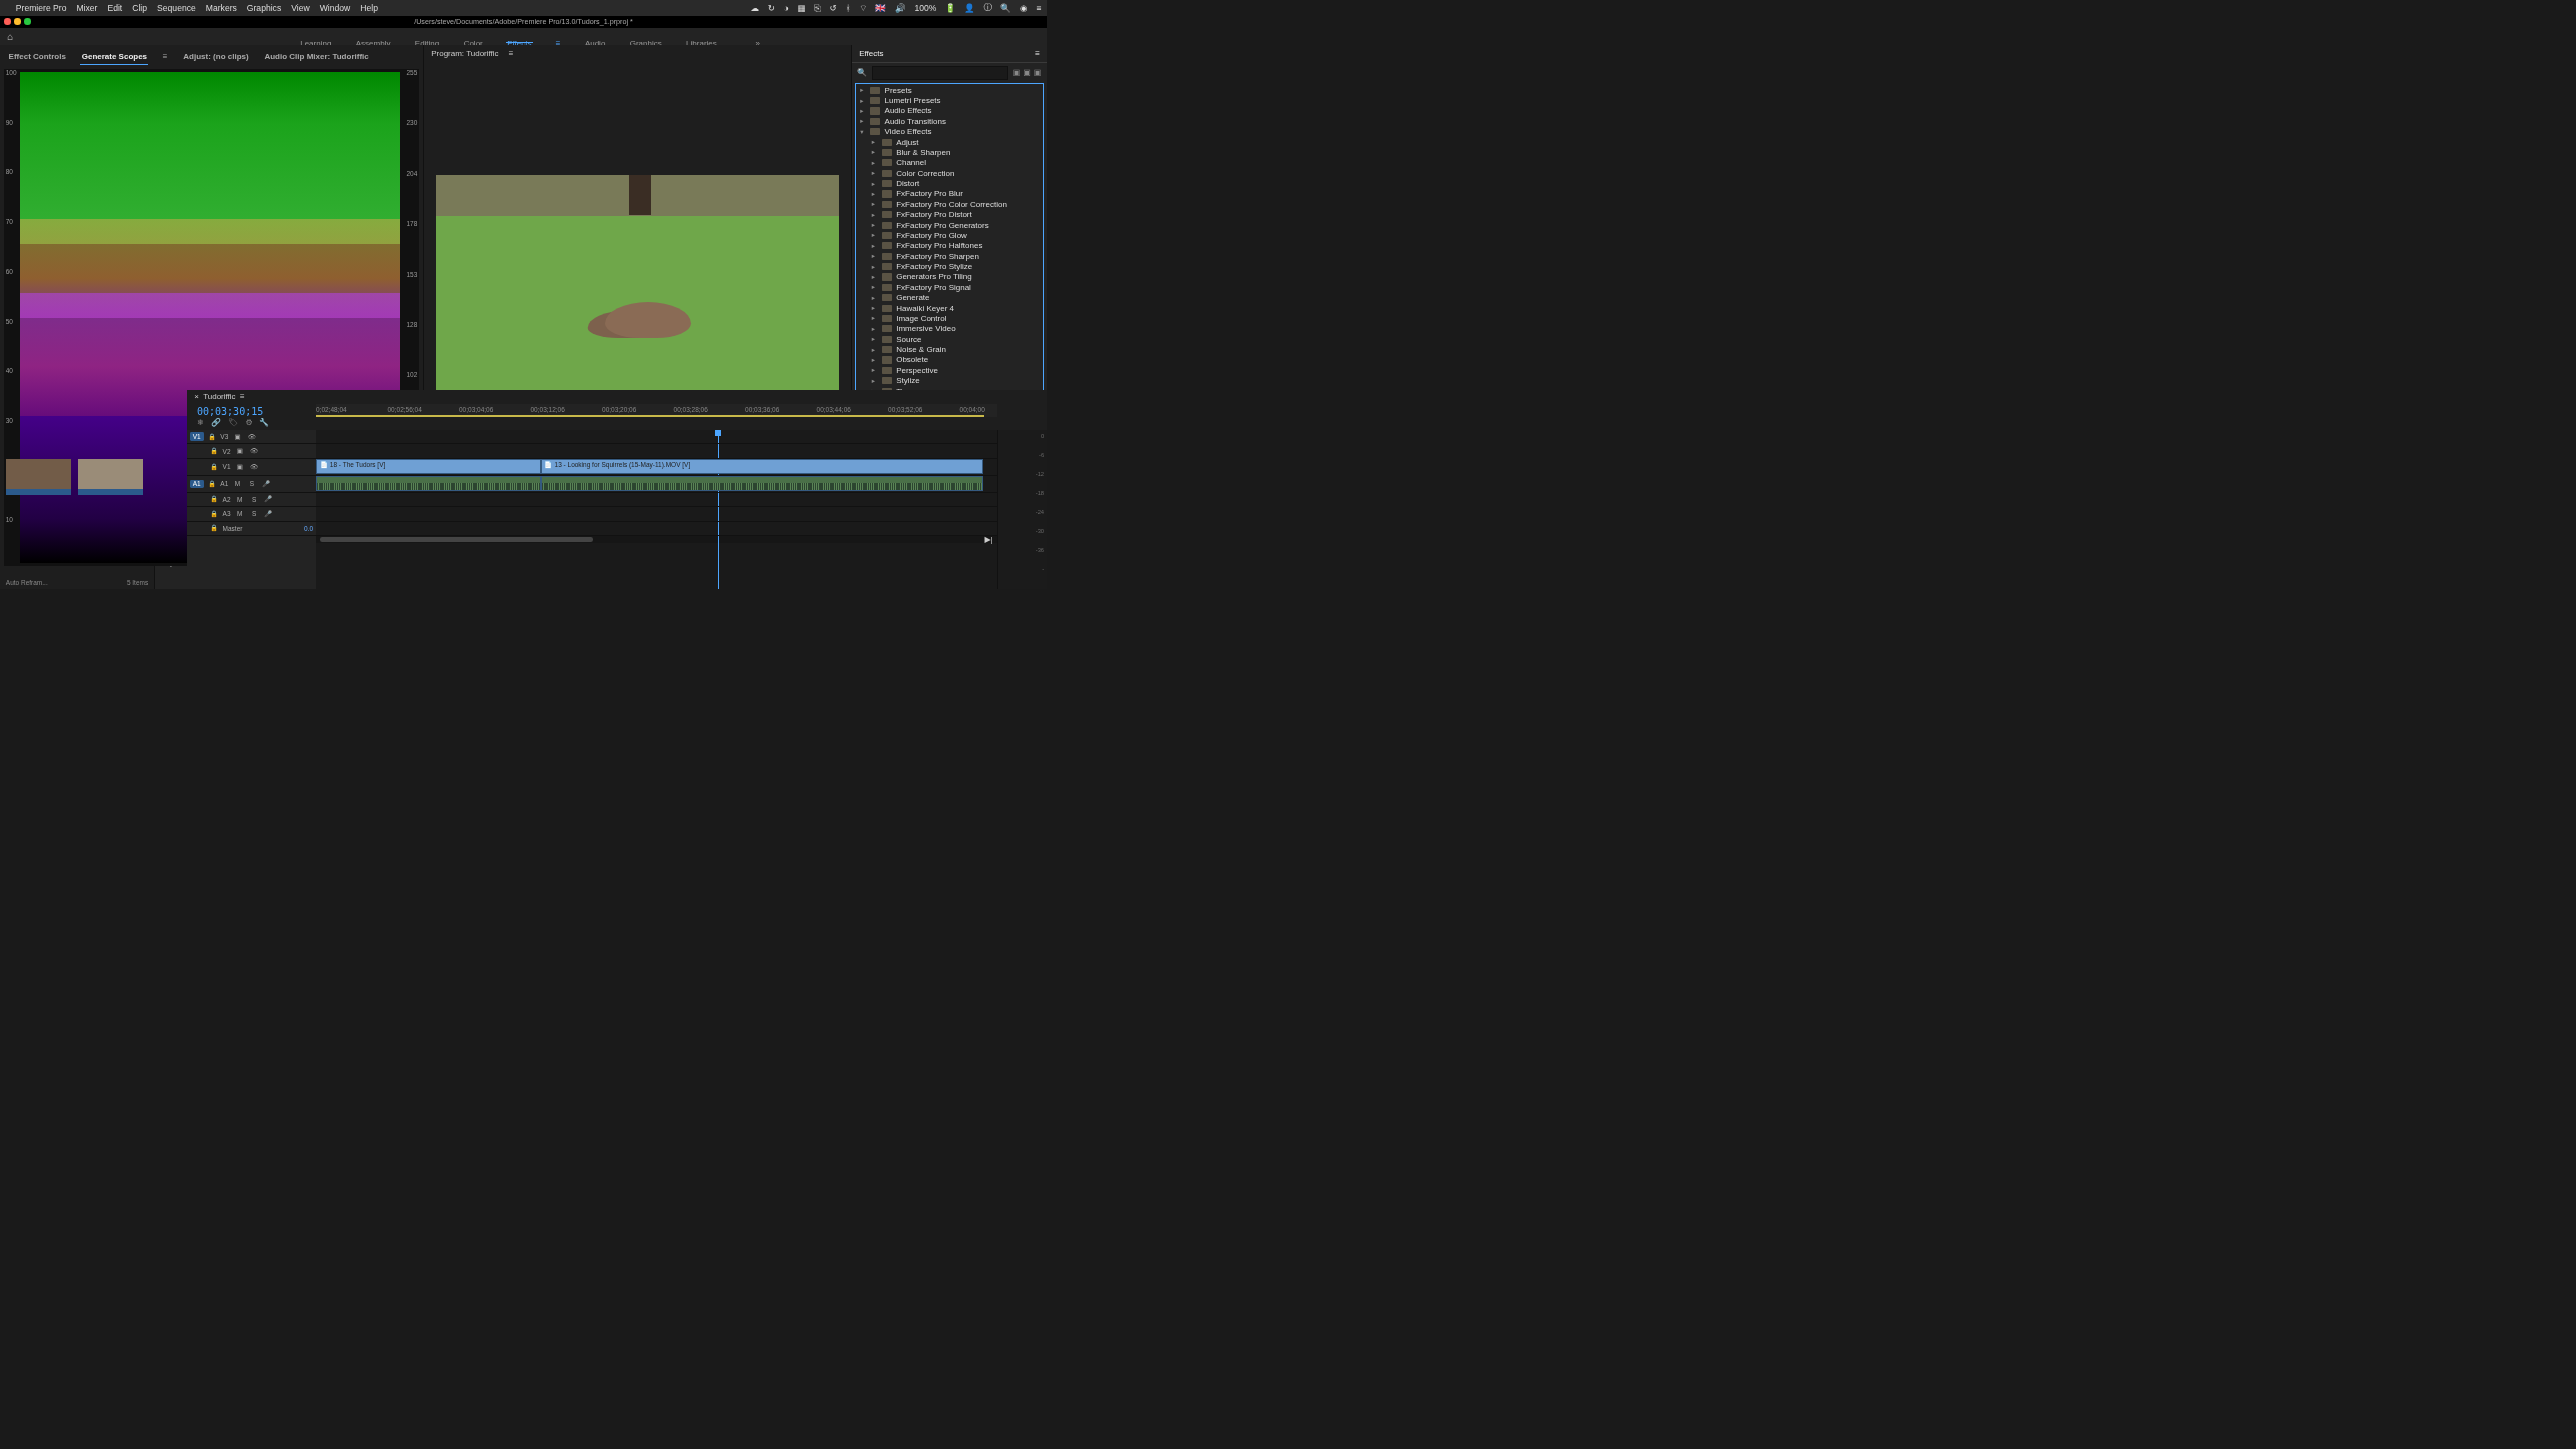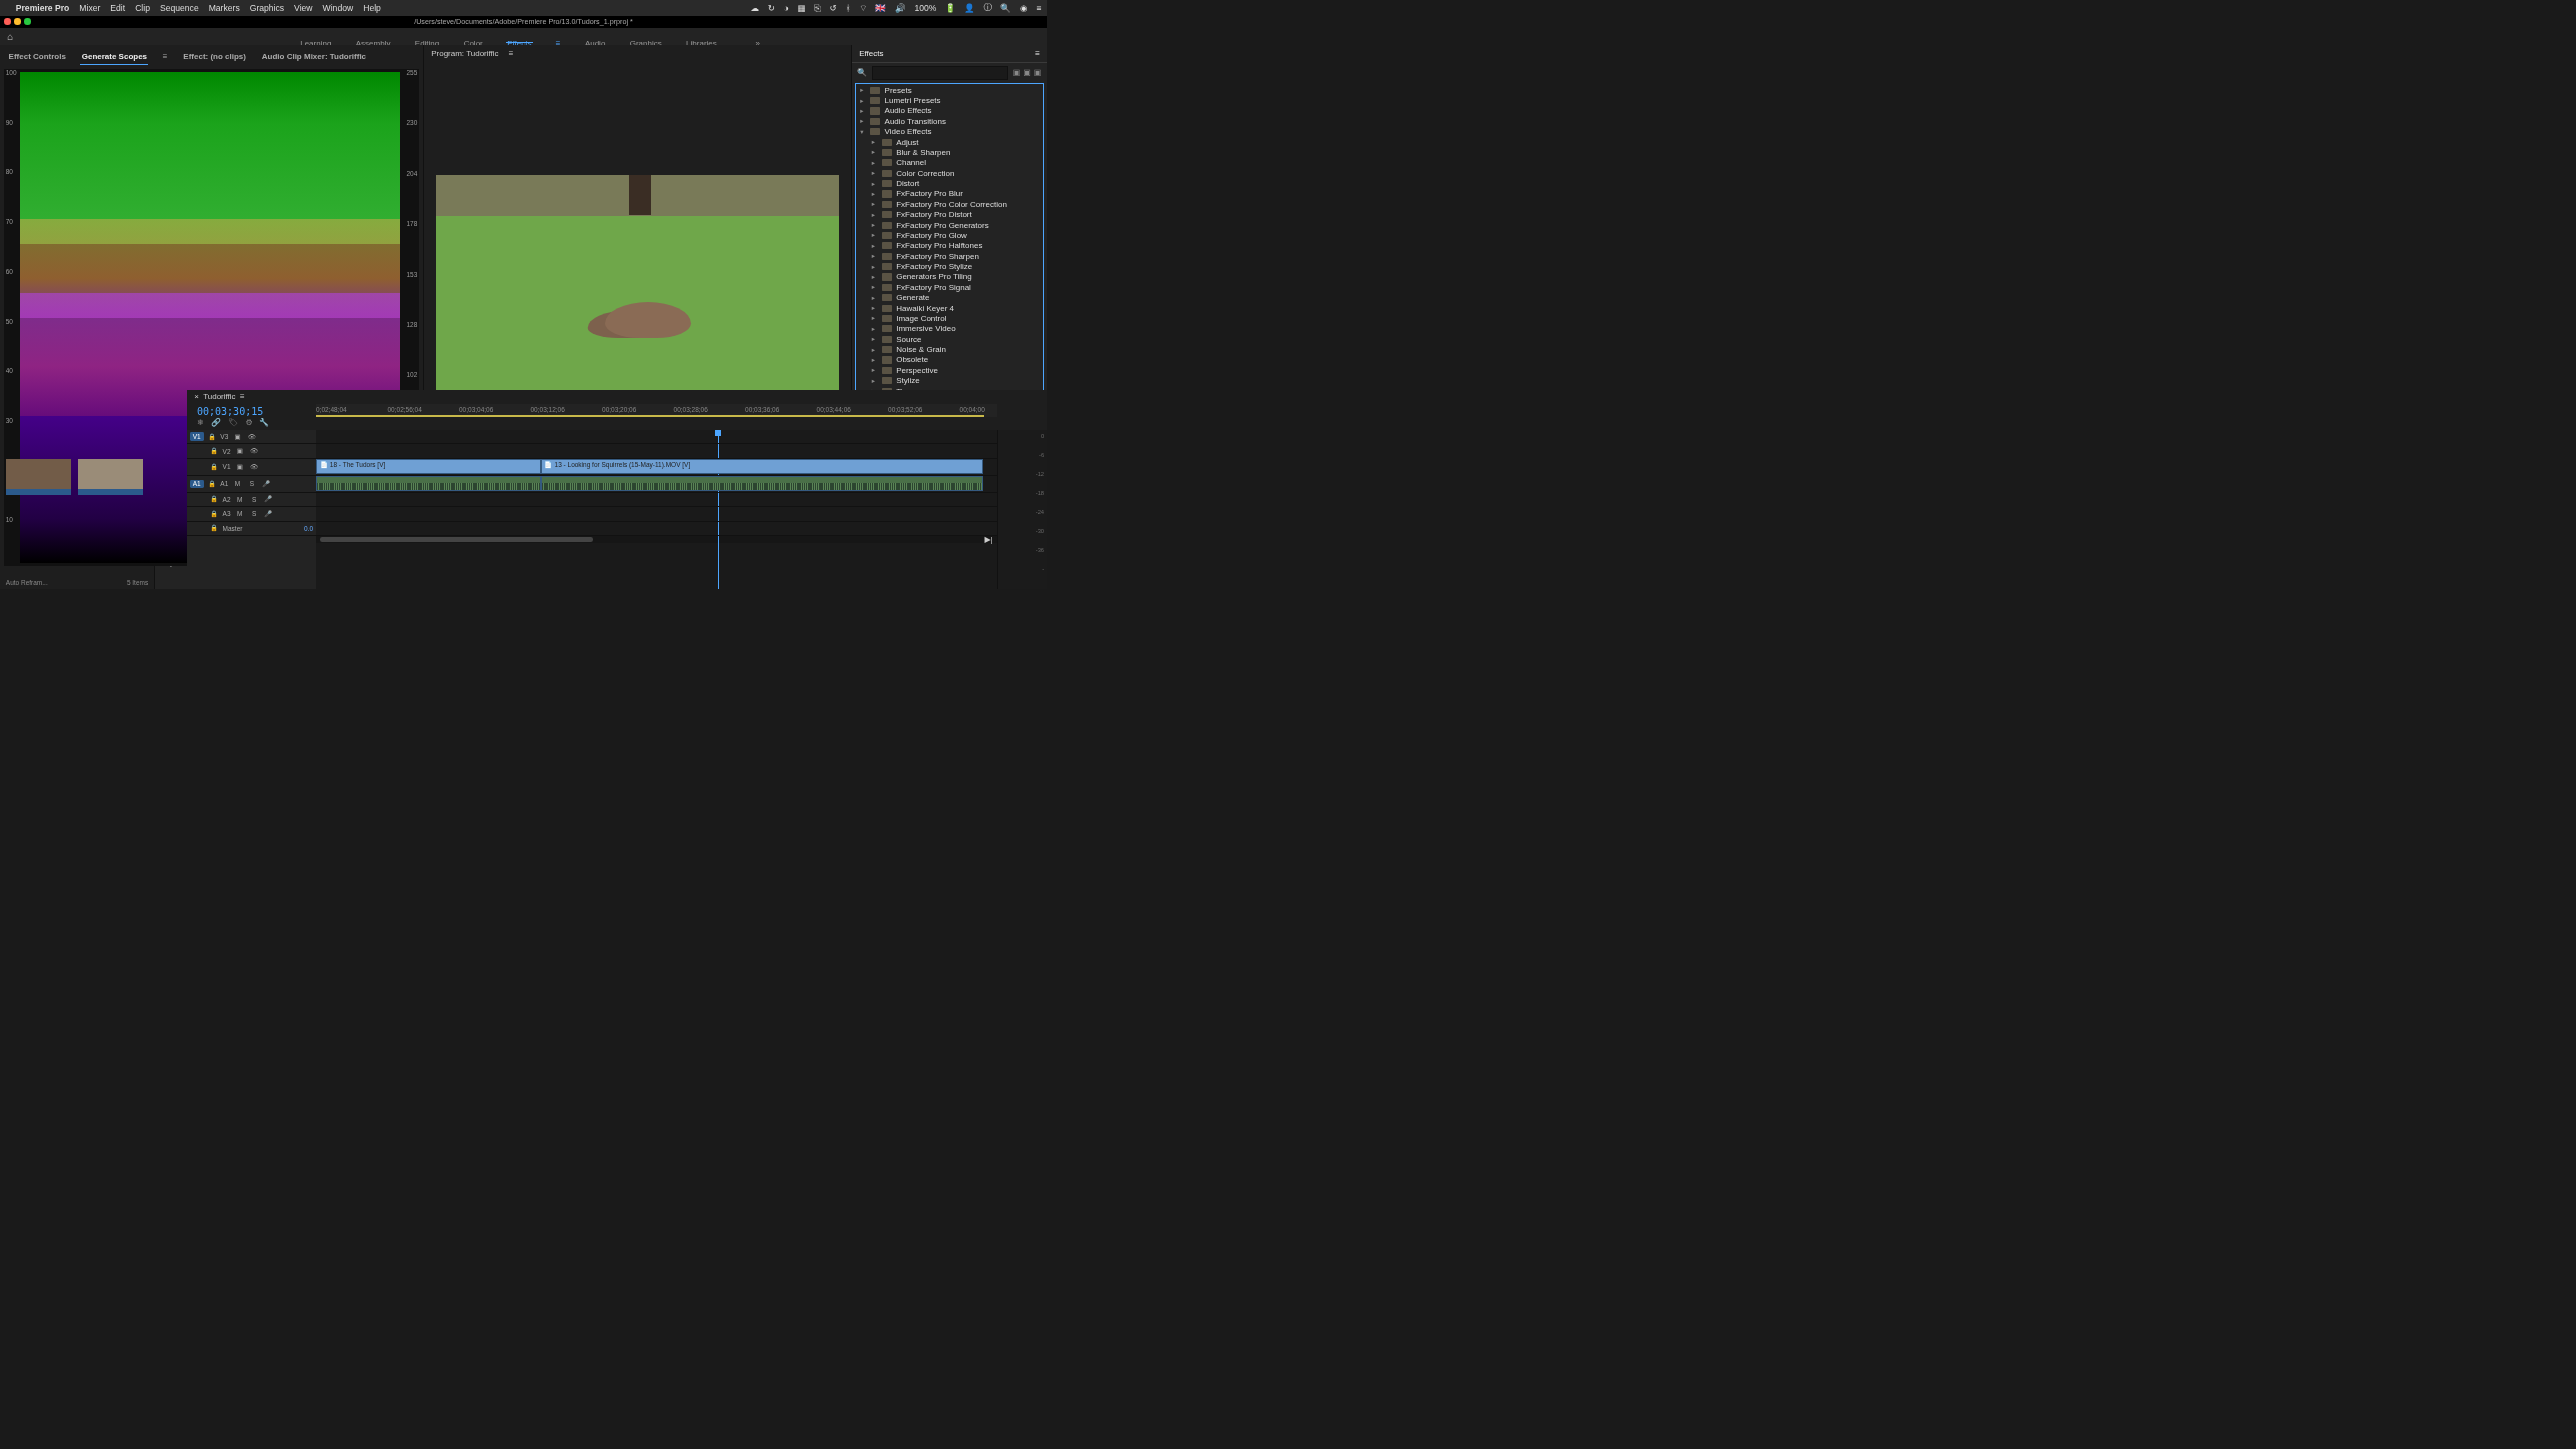--- a/index.html
+++ b/index.html
@@ -1,19 +1,19 @@
 <!DOCTYPE html>
 <html style="font-size:11.5px"><head>
 <meta charset="utf-8">
 <style>
 * { margin:0; padding:0; box-sizing:border-box; font-family:-apple-system,Helvetica,Arial,sans-serif; }
 body { background:#1a1a1a; color:#ccc; font-size:8px; width:1047px; height:589px; overflow:hidden; position:relative; }
 .menubar { background:#2a2a2a; height:16px; display:flex; align-items:center; padding:0 5.8px; gap:10px; font-size:8.6px; color:#ddd;}
 .menubar .apple { font-size:10px; }
-.menubar .app { font-weight:700;}
+.menubar .app { font-weight:400;}
 .menubar .right { margin-left:auto; display:flex; gap:8.6px; align-items:center; font-size:8.6px;}
 .filepath { background:#000000; height:11.5px; font-size:7.2px; color:#aaa; text-align:center; line-height:11.5px; position:relative;}
 .filepath .dots{ position:absolute; left:4.3px; top:2.2px; display:flex; gap:3.6px;}
 .dot{ width:6.5px;height:6.5px;border-radius:50%;}
 .dot.r{background:#ff5f57;} .dot.y{background:#febc2e;} .dot.g{background:#28c840;}
 .home-row{ background:#232323; height:17px; display:flex; align-items:center; padding-left:7.2px;}
 .home-row .home-ico{ font-size:10px;color:#ccc;}
 .ws-tabs{ background:#232323; height:0; margin-top:-13px; display:flex; justify-content:center; gap:21.6px; font-size:8px;}
 .ws-tabs span{ color:#999; padding:2.9px 1.4px; cursor:pointer;}
 .ws-tabs span.active{ color:#4da6ff; border-bottom:1.4px solid #4da6ff;}
@@ -184,21 +184,21 @@
   </div>
 </div>
 
 <div class="main">
 
   <div class="scopes-panel">
     <div class="panel-tabs">
       <span>Effect Controls</span>
       <span class="active">Generate Scopes</span>
       <span>≡</span>
-      <span>Effect: (no clips)</span>
+      <span>Adjust: (no clips)</span>
       <span>Audio Clip Mixer: Tudoriffic</span>
     </div>
     <div class="scope">
       <div class="y-axis">
         <span>100</span>
           <span>90</span>
         <span>80</span>
           <span>70</span>
         <span>60</span>
           <span>50</span>

